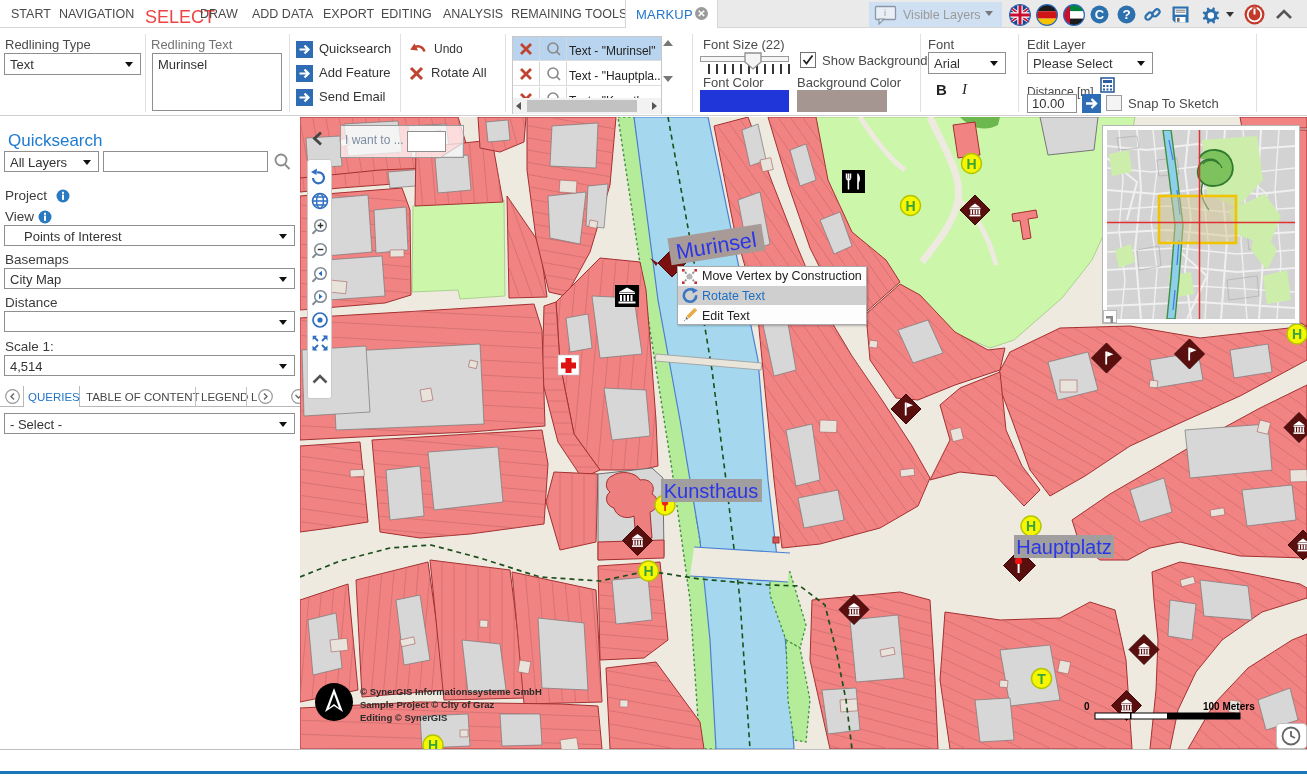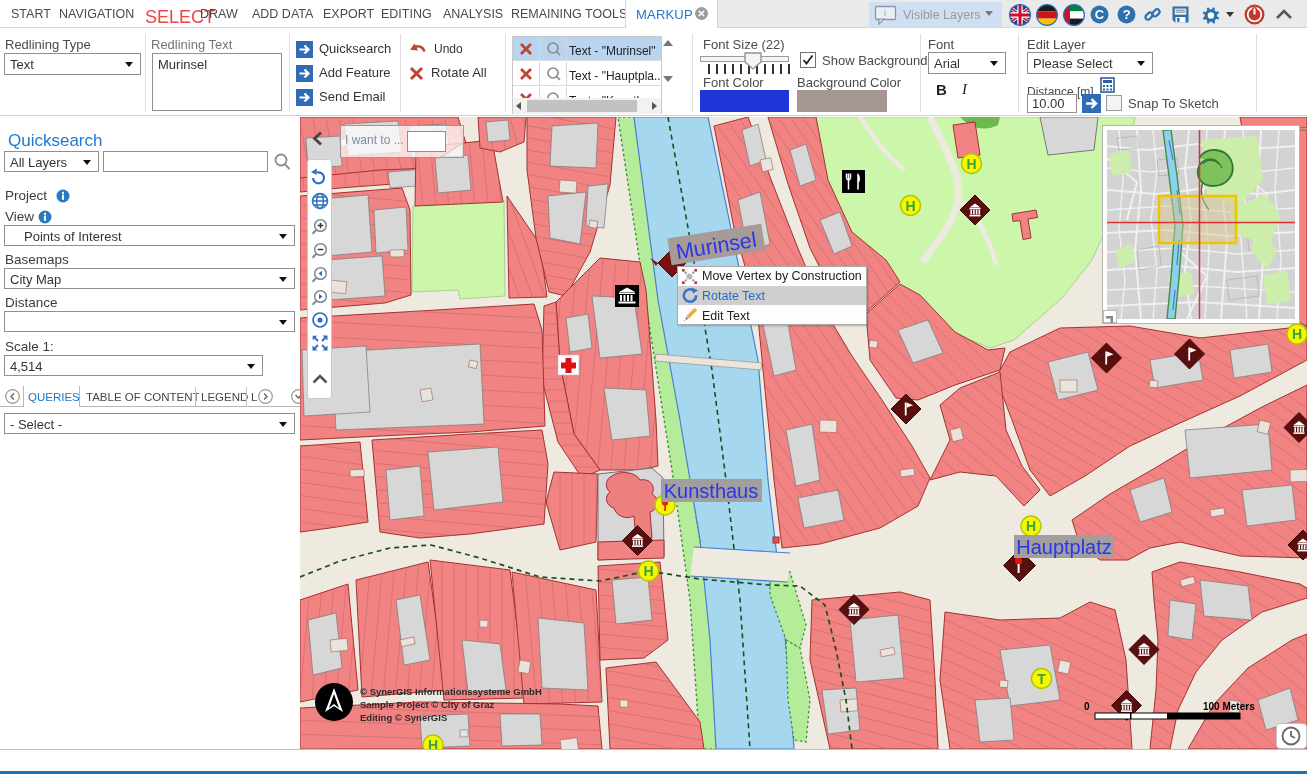--- a/index.html
+++ b/index.html
@@ -347,21 +347,21 @@
 
 <div class="abs" style="left:5px;top:295px;font-size:13.5px;color:#3c3c3c">Distance</div>
 
 <div class="abs sel" style="left:4px;top:311px;width:291px;height:21px">
     <span></span>
     <i></i>
   </div>
 
 <div class="abs" style="left:5px;top:339px;font-size:13.5px;color:#3c3c3c">Scale 1:</div>
 
-<div class="abs sel" style="left:4px;top:355px;width:259px;height:21px">
+<div class="abs sel" style="left:4px;top:355px;width:291px;height:21px">
     <span>4,514</span>
     <i></i>
   </div>
 
 <div class="abs" style="left:0;top:406px;width:300px;height:1px;background:#b8b8b8"></div>
 
 <div class="abs" style="left:23px;top:386px;width:57px;height:21px;background:#fff;border-left:1px solid #b8b8b8;border-right:1px solid #b8b8b8"></div>
 
 <svg class="abs" style="left:5px;top:389px" width="15" height="15" viewBox="0 0 15 15">
     <circle cx="7.5" cy="7.5" r="6.8" fill="none" stroke="#999" stroke-width="1.2"></circle>

